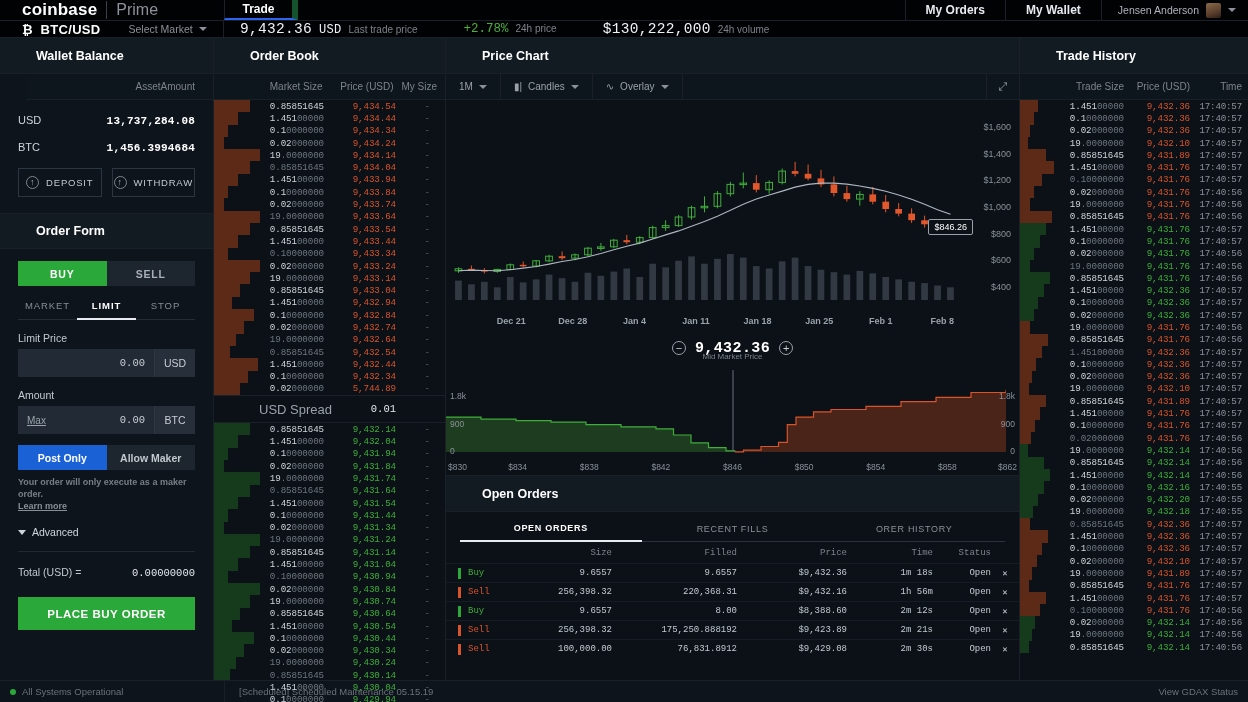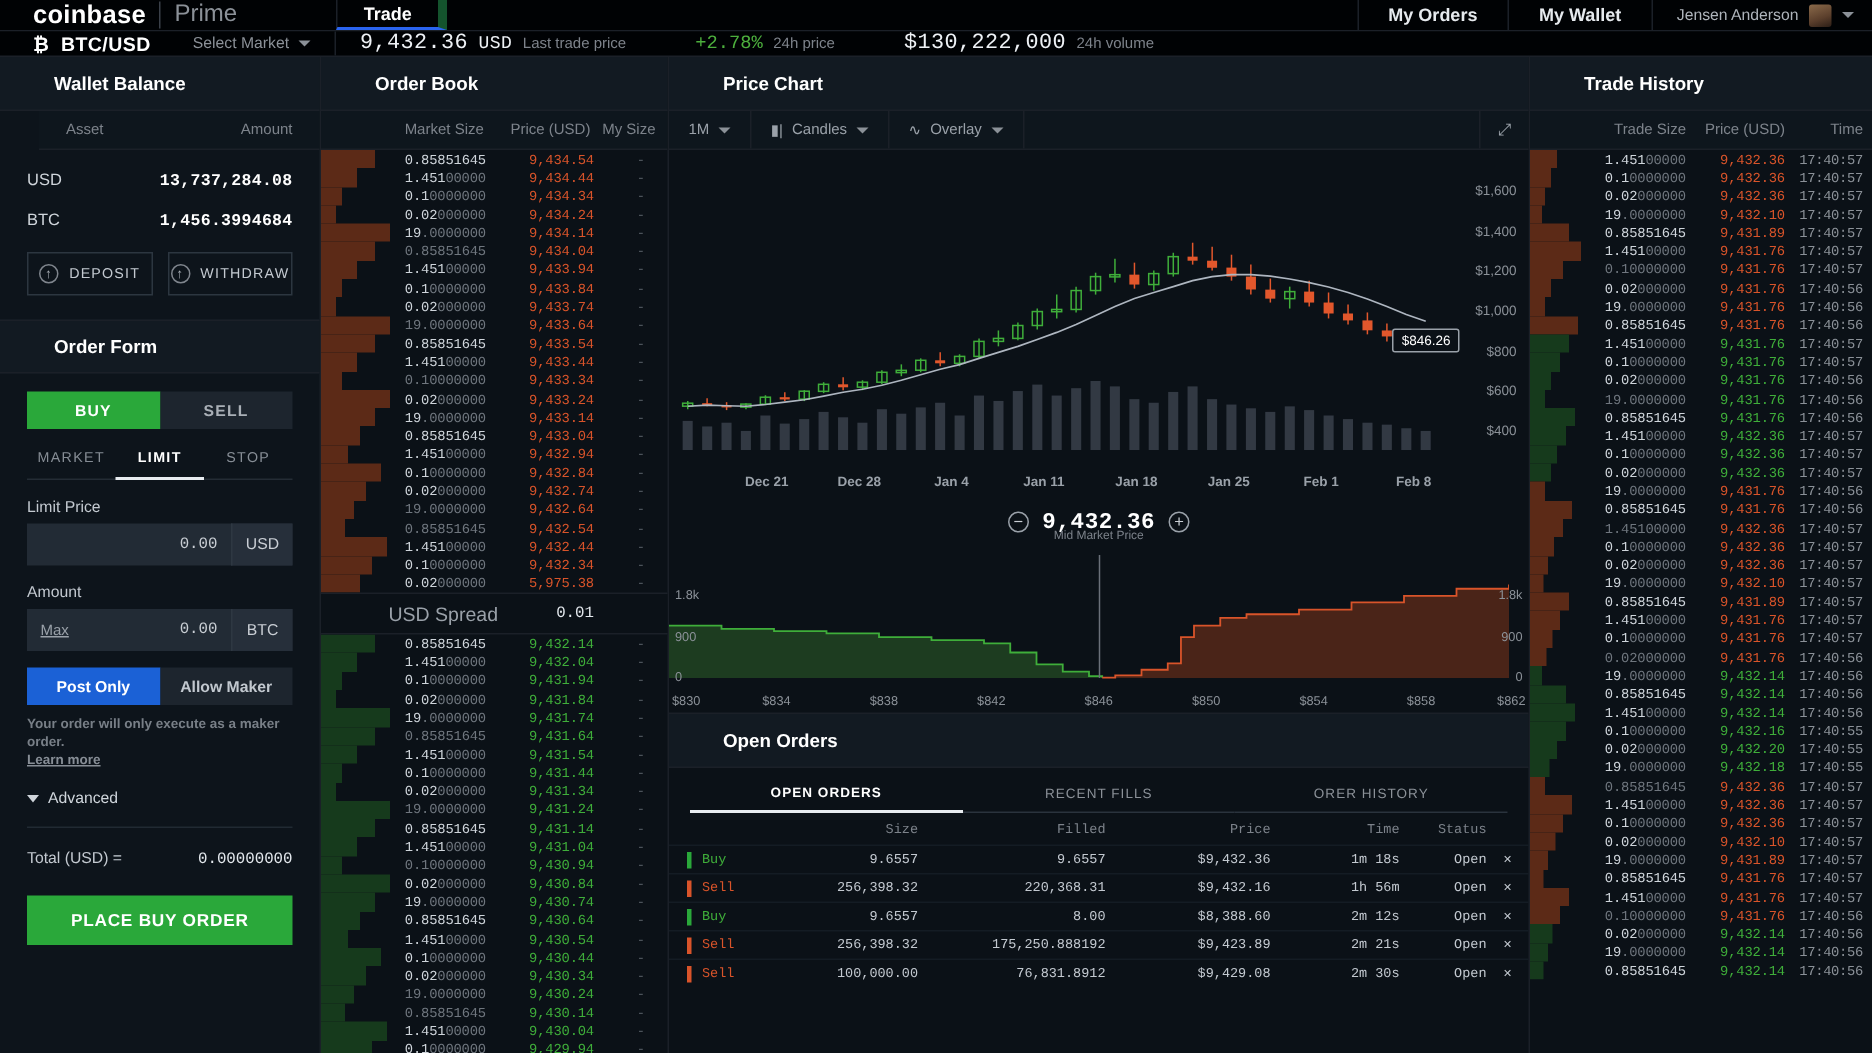--- a/index.html
+++ b/index.html
@@ -46,21 +46,21 @@
   .col-left  { width: 224px; background: #0d141b; border-right: 1px solid #1b2028; display: flex; flex-direction: column; }
   .col-book  { width: 232px; background: #0b1117; border-right: 1px solid #1b2028; display: flex; flex-direction: column; }
   .col-mid   { flex: 1; background: #0b1117; border-right: 1px solid #1b2028; display: flex; flex-direction: column; }
   .col-right { width: 232px; background: #0b1117; display: flex; flex-direction: column; }
 
   .panel-title { height: 36px; display: flex; align-items: center; padding-left: 36px; font-size: 12.5px; font-weight: bold; color: #fff;
                  background: #121a22; border-bottom: 1px solid #1b2028; }
   .col-head { height: 26px; display: flex; align-items: center; background: #0e161d; border-bottom: 1px solid #1b2028; font-size: 10px; color: #7d838b; }
 
   
-  .wallet-head { padding: 0 18px; justify-content: space-between; margin-left: 26px; }
+  .wallet-head { padding: 0 18px; justify-content: flex-end; margin-left: 26px; }
   .wallet-body { padding: 14px 18px 16px; }
   .wrow { display: flex; justify-content: space-between; align-items: baseline; margin-bottom: 14px; }
   .wrow-asset { font-size: 11px; color: #cfd5db; }
   .wrow-amt { font-family: "Liberation Mono", monospace; font-size: 11px; font-weight: bold; color: #fff; letter-spacing: .2px; }
   .wbtns { display: flex; gap: 10px; margin-top: 4px; }
   .wbtn { flex: 1; height: 29px; border: 1px solid #2c3640; display: flex; align-items: center; justify-content: center; gap: 7px;
           font-size: 9.5px; letter-spacing: .8px; color: #c3c9d0; }
   .circ-arrow { width: 13px; height: 13px; border: 1px solid #7f858d; border-radius: 50%; position: relative; }
   .circ-arrow::after { content: "↑"; position: absolute; left: 0; right: 0; top: -2px; text-align: center; font-size: 9px; color: #a8aeb5; line-height: 14px; }
 
@@ -434,21 +434,21 @@
           </div>
           <div class="brow ask">
             <div class="depth depth-ask" style="width:34px"></div>
             <span class="b-size"><span>0.1</span><span class="dim">0000000</span></span>
             <span class="b-price">9,432.34</span>
             <span class="b-my">-</span>
           </div>
           <div class="brow ask">
             <div class="depth depth-ask" style="width:26px"></div>
             <span class="b-size"><span>0.02</span><span class="dim">000000</span></span>
-            <span class="b-price">5,975.38</span>
+            <span class="b-price">5,744.89</span>
             <span class="b-my">-</span>
           </div>
         </div>
       <div class="spread-row">
         <span class="sp-l">USD Spread</span>
         <span class="sp-v">0.01</span>
       </div>
       <div class="book-rows" id="bid-rows">
           <div class="brow bid">
             <div class="depth depth-bid" style="width:36px"></div>
@@ -1148,13 +1148,21 @@
           <div class="throw">
             <div class="depth depth-bid" style="width:9px"></div>
             <span class="t-size"><span>0.85851645</span><span class="dim"></span></span>
             <span class="t-price t-up">9,432.14</span>
             <span class="t-time">17:40:56</span>
           </div>
         </div>
     </div>
   </div>
 
+  <div class="statusbar">
+    <div class="sb-left">
+      <span class="sb-dot"></span>
+      <span>All Systems Operational</span>
+    </div>
+    <div class="sb-mid">[Scheduled] Scheduled Maintenance 05.15.19</div>
+    <div class="sb-right">View GDAX Status</div>
+  </div>
 </div>
 
 </body></html>

